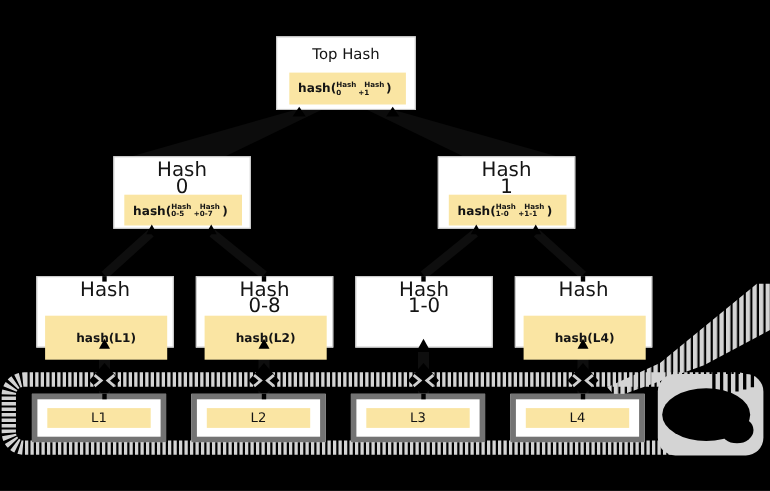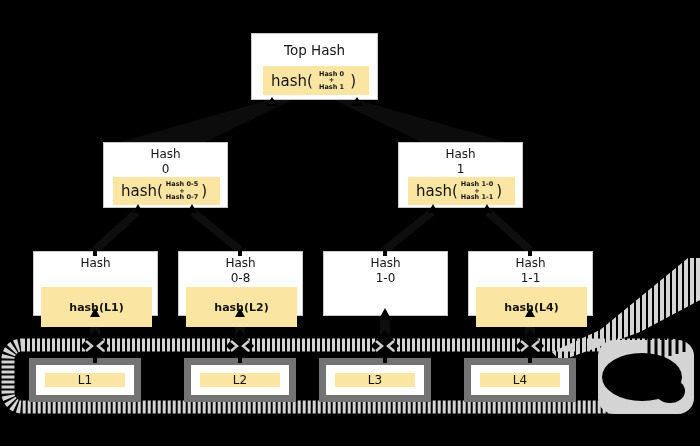--- a/index.html
+++ b/index.html
@@ -29,44 +29,44 @@
   .n-top{left:251px;top:33px;width:127px;height:67px}
   .n-h0 {left:103px;top:142px;width:125px;height:66px}
   .n-h1 {left:398px;top:142px;width:125px;height:66px}
   .n-l1 {left:33px; top:251px;width:125px;height:65px}
   .n-l2 {left:178px;top:251px;width:125px;height:65px}
   .n-l3 {left:323px;top:251px;width:125px;height:65px}
   .n-l4 {left:468px;top:251px;width:125px;height:65px}
 
   .title{
     position:absolute;left:0;right:0;text-align:center;
-    color:var(--text);font-size:12px;line-height:15px;
+    color:var(--text);font-size:18px;line-height:15px;
   }
   .n-top .title{top:9px;font-size:13.5px}
   .t2{top:4px}
 
   .pill{
     position:absolute;background:var(--pill_fill);
     display:flex;align-items:center;color:var(--text);
   }
   .n-top .pill{left:11px;top:32px;width:106px;height:29px}
   .n-h0 .pill,.n-h1 .pill{left:9px;top:34px;width:107px;height:28px}
   .leaf-pill{left:7px;top:35px;width:111px;height:40px;justify-content:center;
     font-weight:bold;font-size:11px}
   .fnpill{justify-content:space-between;padding:0 13px 0 8px}
-  .fn{font-weight:normal;font-size:15px}
-  .args{display:flex;flex-direction:column;align-items:center;
+  .fn{font-weight:bold;font-size:11px}
+  .args{display:flex;flex-direction:row;align-items:flex-end;
     font-size:6.5px;line-height:6.5px;font-weight:bold;letter-spacing:0}
 
   .dblock{
-    position:absolute;z-index:1;width:112px;height:44px;
-    background:var(--node_fill);border:7px solid #737373;
+    position:absolute;z-index:1;width:122px;height:44px;
+    background:var(--node_fill);border:5px solid #737373;
   }
   .d1{left:29px;top:358px}
-  .d2{left:184px;top:358px}
+  .d2{left:174px;top:358px}
   .d3{left:319px;top:358px}
   .d4{left:464px;top:358px}
   .dblock .inner{
     position:absolute;left:9px;right:9px;top:8px;bottom:8px;
     background:var(--pill_fill);display:flex;align-items:center;justify-content:center;
     font-size:12px;color:var(--text);
   }
 </style>
 </head>
 <body>
@@ -206,21 +206,20 @@
   <div class="node n-l3">
     <div class="title t2">
       <div>Hash</div>
       <div>1-0</div>
     </div>
   </div>
 
   <div class="node n-l4">
     <div class="title t2">
       <div>Hash</div>
-      <div>1-1</div>
     </div>
     <div class="pill leaf-pill">hash(L4)</div>
   </div>
 
   <div class="dblock d1">
     <div class="inner">L1</div>
   </div>
   <div class="dblock d2">
     <div class="inner">L2</div>
   </div>

